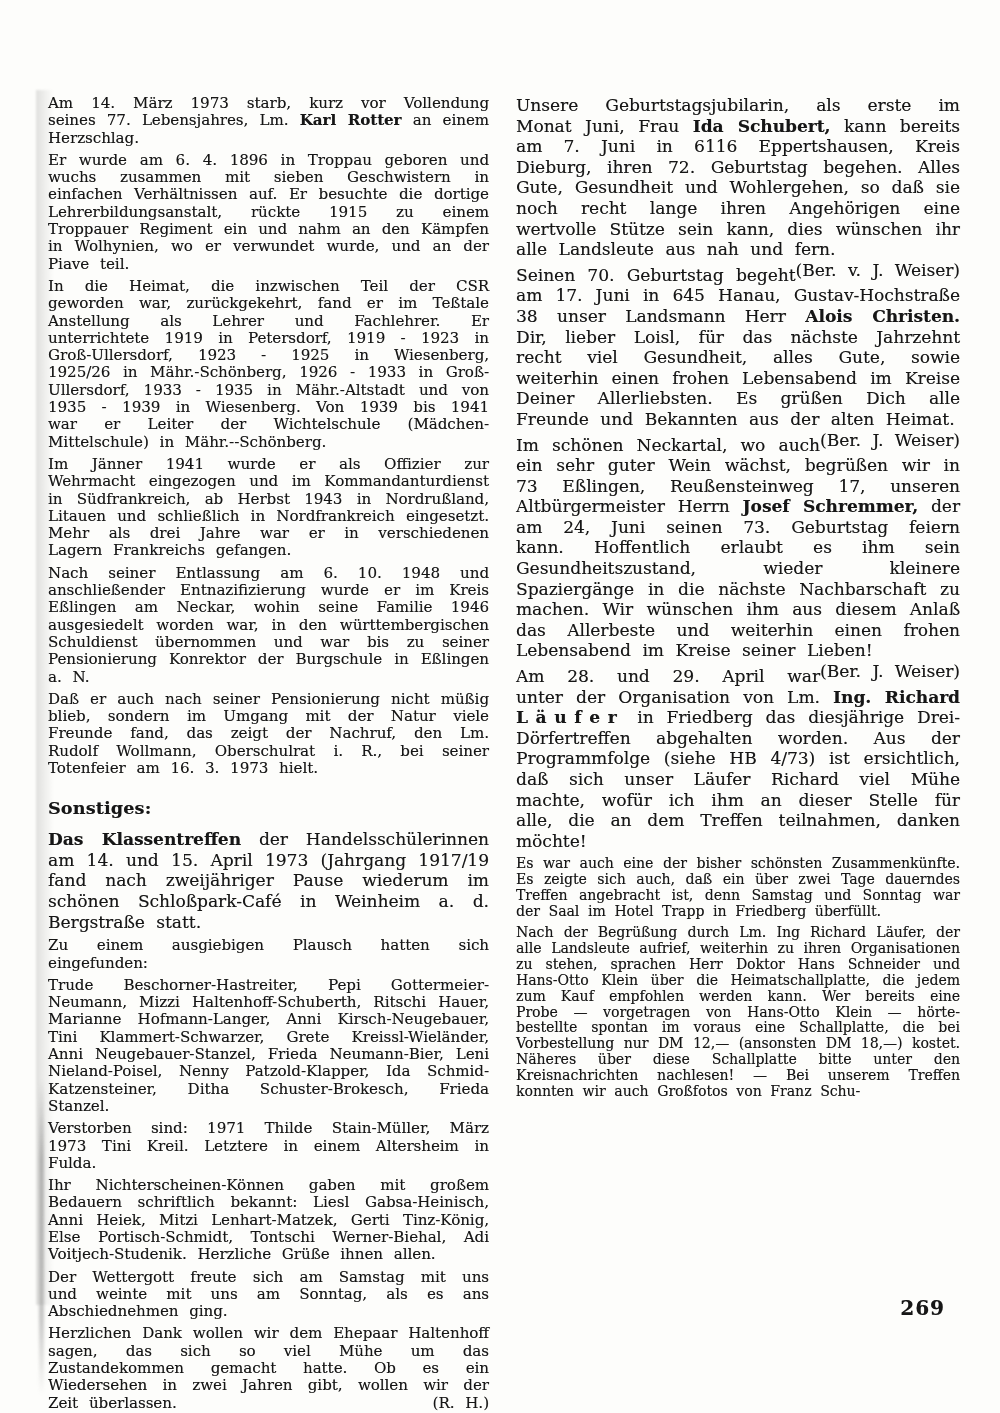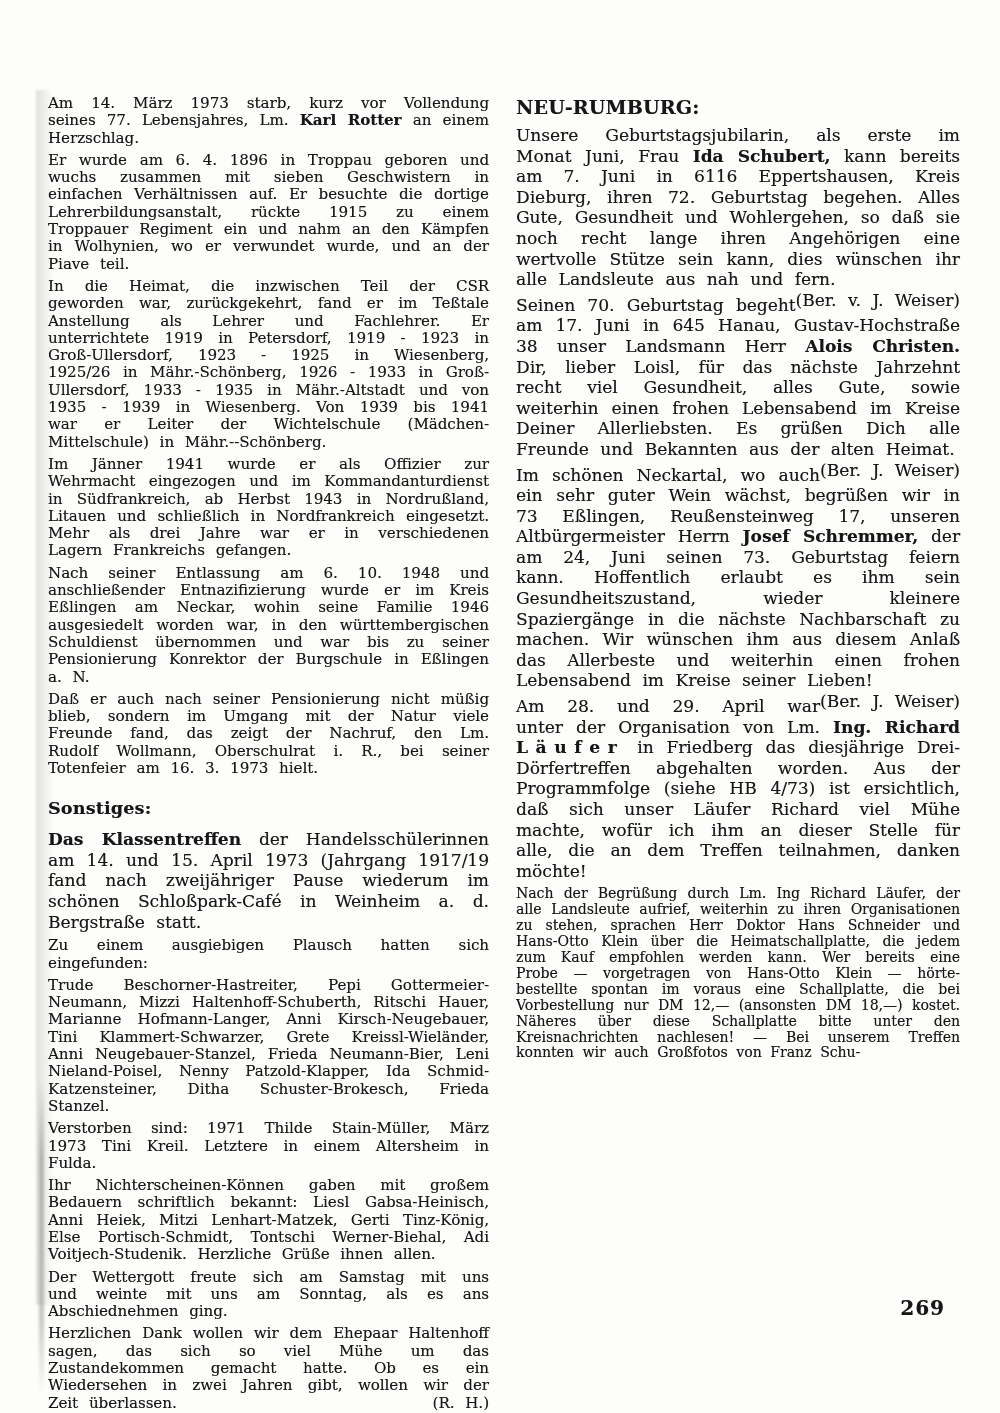--- a/index.html
+++ b/index.html
@@ -120,21 +120,21 @@
       <div class="heading hsmall">Sonstiges:</div>
       <p class="para large"><span class="bold">Das Klassentreffen</span><span> der Handelsschülerinnen am 14. und 15. April 1973 (Jahrgang 1917/19 fand nach zweijähriger Pause wiederum im schönen Schloßpark-Café in Weinheim a. d. Bergstraße statt.</span></p>
       <p class="para small"><span>Zu einem ausgiebigen Plausch hatten sich eingefunden:</span></p>
       <p class="para small"><span>Trude Beschorner-Hastreiter, Pepi Gottermeier-Neumann, Mizzi Haltenhoff-Schuberth, Ritschi Hauer, Marianne Hofmann-Langer, Anni Kirsch-Neugebauer, Tini Klammert-Schwarzer, Grete Kreissl-Wieländer, Anni Neugebauer-Stanzel, Frieda Neumann-Bier, Leni Nieland-Poisel, Nenny Patzold-Klapper, Ida Schmid-Katzensteiner, Ditha Schuster-Brokesch, Frieda Stanzel.</span></p>
       <p class="para small"><span>Verstorben sind: 1971 Thilde Stain-Müller, März 1973 Tini Kreil. Letztere in einem Altersheim in Fulda.</span></p>
       <p class="para small"><span>Ihr Nichterscheinen-Können gaben mit großem Bedauern schriftlich bekannt: Liesl Gabsa-Heinisch, Anni Heiek, Mitzi Lenhart-Matzek, Gerti Tinz-König, Else Portisch-Schmidt, Tontschi Werner-Biehal, Adi Voitjech-Studenik. Herzliche Grüße ihnen allen.</span></p>
       <p class="para small"><span>Der Wettergott freute sich am Samstag mit uns und weinte mit uns am Sonntag, als es ans Abschiednehmen ging.</span></p>
       <p class="para small"><span>Herzlichen Dank wollen wir dem Ehepaar Haltenhoff sagen, das sich so viel Mühe um das Zustandekommen gemacht hatte. Ob es ein Wiedersehen in zwei Jahren gibt, wollen wir der Zeit überlassen.</span><span class="sig">(R. H.)</span></p>
     </div>
   <div class="col col-right" id="col-right">
-      <div class="heading ">NEU-RUMBURG:</div>
       <p class="para large"><span>Unsere Geburtstagsjubilarin, als erste im Monat Juni, Frau </span><span class="bold">Ida Schubert,</span><span> kann bereits am 7. Juni in 6116 Eppertshausen, Kreis Dieburg, ihren 72. Geburtstag begehen. Alles Gute, Gesundheit und Wohlergehen, so daß sie noch recht lange ihren Angehörigen eine wertvolle Stütze sein kann, dies wünschen ihr alle Landsleute aus nah und fern.</span><span class="sig">(Ber. v. J. Weiser)</span></p>
       <p class="para large"><span>Seinen 70. Geburtstag begeht am 17. Juni in 645 Hanau, Gustav-Hochstraße 38 unser Landsmann Herr </span><span class="bold">Alois Christen.</span><span> Dir, lieber Loisl, für das nächste Jahrzehnt recht viel Gesundheit, alles Gute, sowie weiterhin einen frohen Lebensabend im Kreise Deiner Allerliebsten. Es grüßen Dich alle Freunde und Bekannten aus der alten Heimat.</span><span class="sig">(Ber. J. Weiser)</span></p>
       <p class="para large"><span>Im schönen Neckartal, wo auch ein sehr guter Wein wächst, begrüßen wir in 73 Eßlingen, Reußensteinweg 17, unseren Altbürgermeister Herrn </span><span class="bold">Josef Schremmer,</span><span> der am 24, Juni seinen 73. Geburtstag feiern kann. Hoffentlich erlaubt es ihm sein Gesundheitszustand, wieder kleinere Spaziergänge in die nächste Nachbarschaft zu machen. Wir wünschen ihm aus diesem Anlaß das Allerbeste und weiterhin einen frohen Lebensabend im Kreise seiner Lieben!</span><span class="sig">(Ber. J. Weiser)</span></p>
       <p class="para large"><span>Am 28. und 29. April war unter der Organisation von Lm. </span><span class="bold">Ing. Richard </span><span class="bold sperr">Läufer</span><span> in Friedberg das diesjährige Drei-Dörfertreffen abgehalten worden. Aus der Programmfolge (siehe HB 4/73) ist ersichtlich, daß sich unser Läufer Richard viel Mühe machte, wofür ich ihm an dieser Stelle für alle, die an dem Treffen teilnahmen, danken möchte!</span></p>
+      <p class="para xsmall"><span>Es war auch eine der bisher schönsten Zusammenkünfte. Es zeigte sich auch, daß ein über zwei Tage dauerndes Treffen angebracht ist, denn Samstag und Sonntag war der Saal im Hotel Trapp in Friedberg überfüllt.</span></p>
       <p class="para xsmall"><span>Nach der Begrüßung durch Lm. Ing Richard Läufer, der alle Landsleute aufrief, weiterhin zu ihren Organisationen zu stehen, sprachen Herr Doktor Hans Schneider und Hans-Otto Klein über die Heimatschallplatte, die jedem zum Kauf empfohlen werden kann. Wer bereits eine Probe — vorgetragen von Hans-Otto Klein — hörte- bestellte spontan im voraus eine Schallplatte, die bei Vorbestellung nur DM 12,— (ansonsten DM 18,—) kostet. Näheres über diese Schallplatte bitte unter den Kreisnachrichten nachlesen! — Bei unserem Treffen konnten wir auch Großfotos von Franz Schu-</span></p>
     </div>
   <div class="pagenum">269</div>
 </div>
 
 </body></html>

